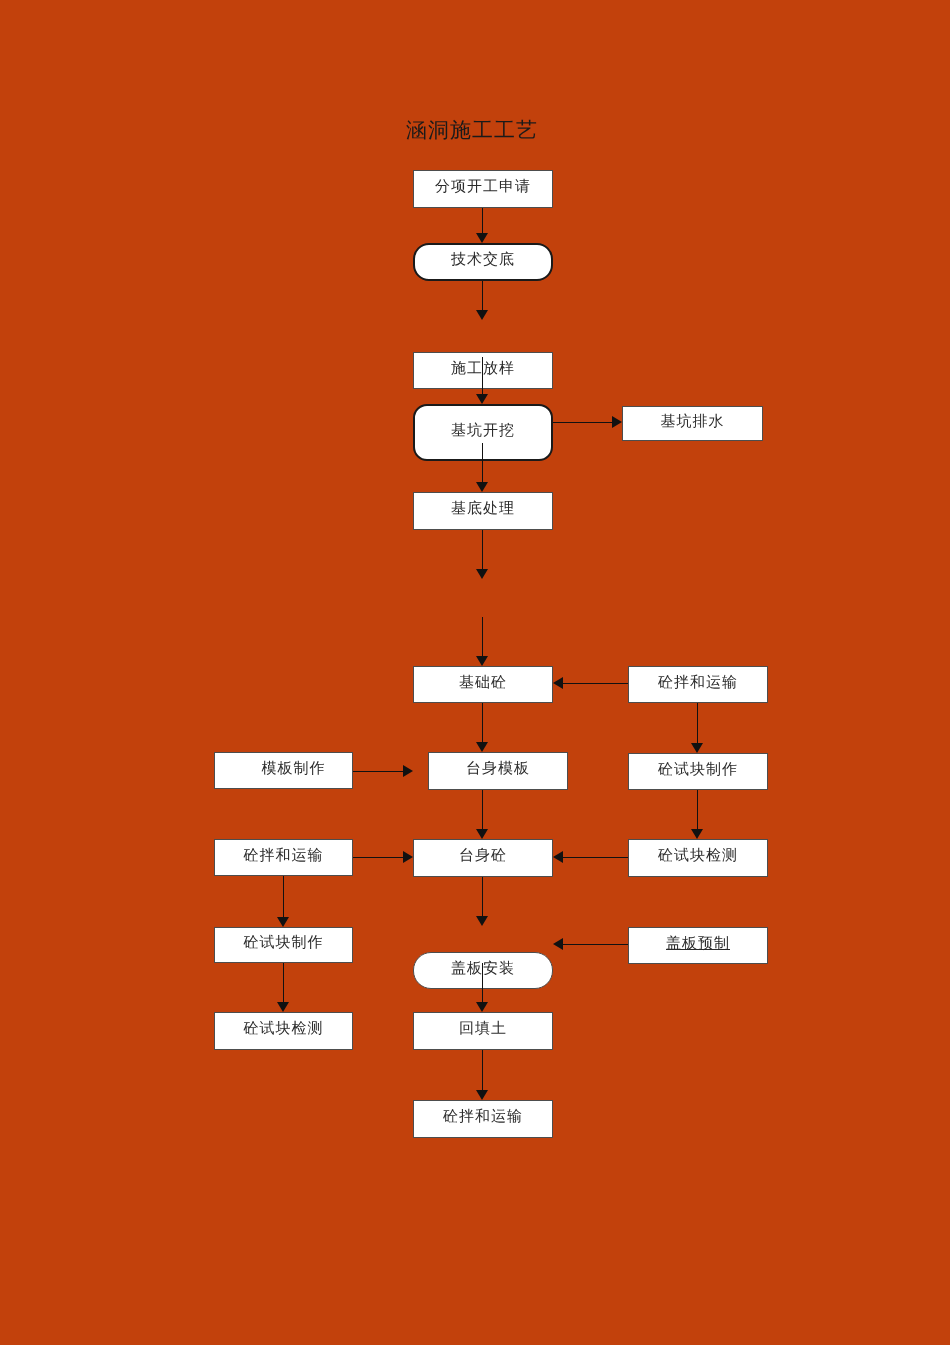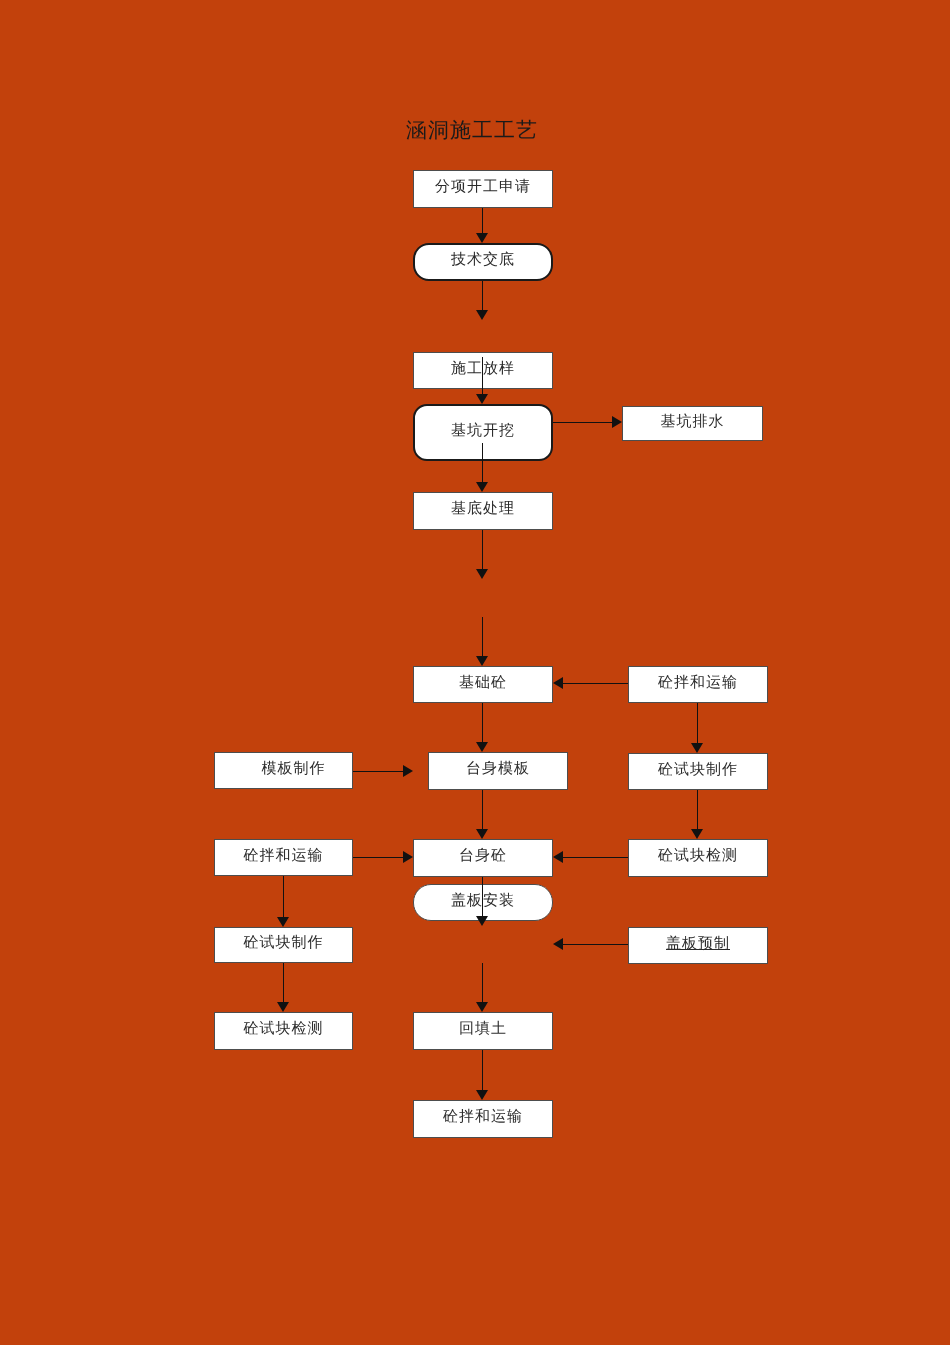--- a/index.html
+++ b/index.html
@@ -55,21 +55,21 @@
   <div class="title">涵洞施工工艺</div>
 
   <div class="box" style="left:413px;top:170px;">分项开工申请</div>
   <div class="box bold" style="left:413px;top:243px;border-radius:16px;">技术交底</div>
   <div class="box" style="left:413px;top:320px;height:37px;margin-top:32px;">施工放样</div>
   <div class="box bold" style="left:413px;top:404px;height:57px;border-radius:14px;">基坑开挖</div>
   <div class="box" style="left:413px;top:492px;font-family:Liberation Mono, monospace;">基底处理</div>
   <div class="box" style="left:413px;top:666px;height:37px;">基础砼</div>
   <div class="box" style="left:400px;top:752px;margin-left:28px;">台身模板</div>
   <div class="box" style="left:413px;top:839px;">台身砼</div>
-  <div class="box" style="left:413px;top:884px;height:37px;border-radius:18px;">盖板安装</div>
+  <div class="box" style="left:413px;top:952px;height:37px;border-radius:18px;">盖板安装</div>
   <div class="box" style="left:413px;top:1012px;">回填土</div>
   <div class="box" style="left:413px;top:1100px;">砼拌和运输</div>
 
   <div class="box" style="left:622px;top:406px;width:141px;height:35px;">基坑排水</div>
   <div class="box" style="left:628px;top:666px;height:37px;">砼拌和运输</div>
   <div class="box" style="left:628px;top:753px;height:37px;">砼试块制作</div>
   <div class="box" style="left:628px;top:839px;">砼试块检测</div>
   <div class="box" style="left:628px;top:927px;height:37px;text-decoration:underline;">盖板预制</div>
 
   <div class="box" style="left:214px;top:752px;width:139px;height:37px;padding-left:20px;">模板制作</div>

